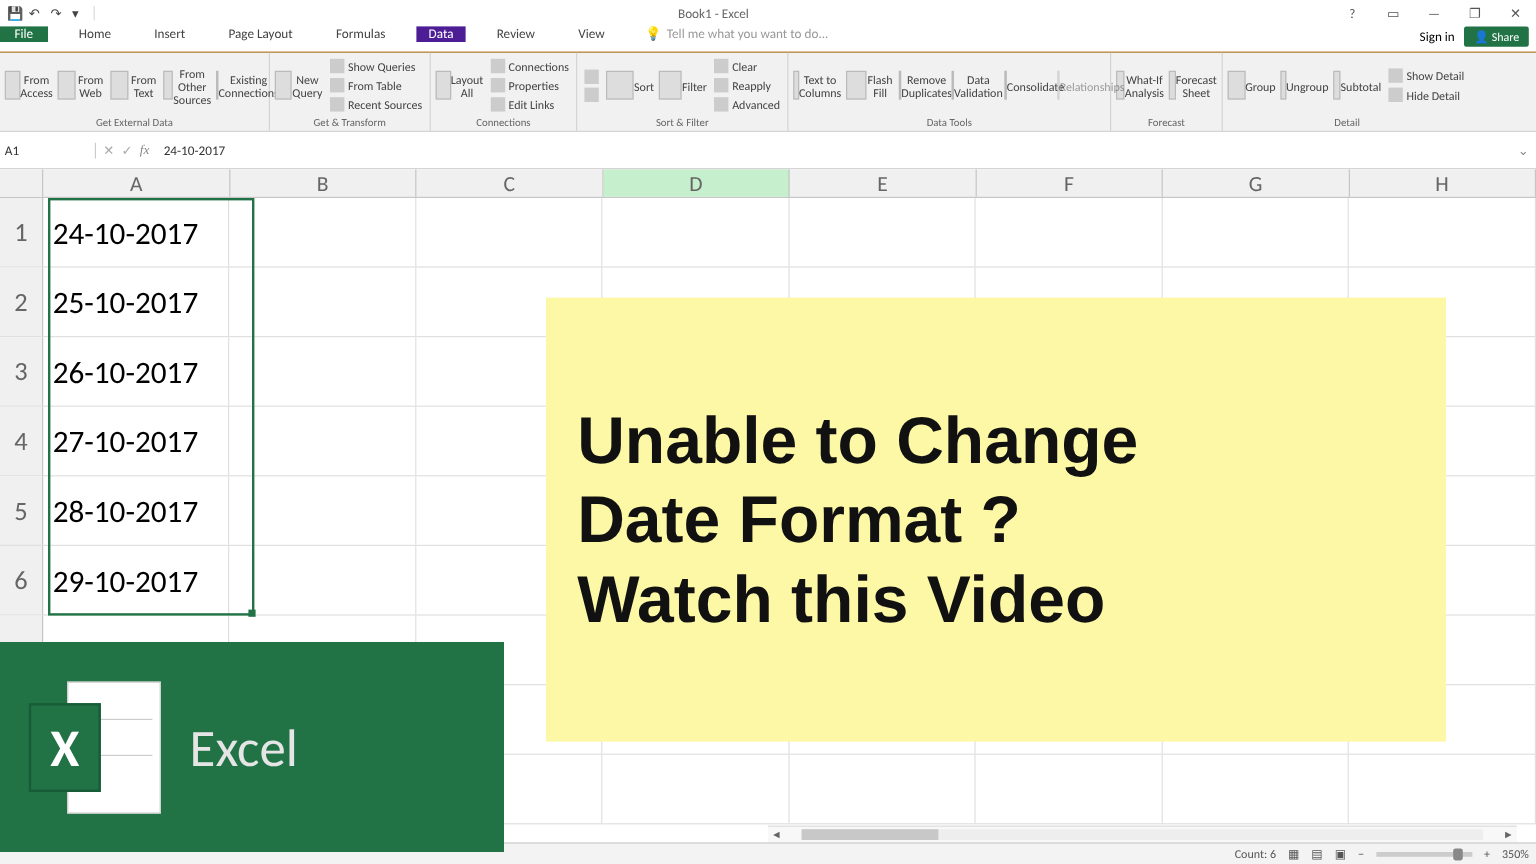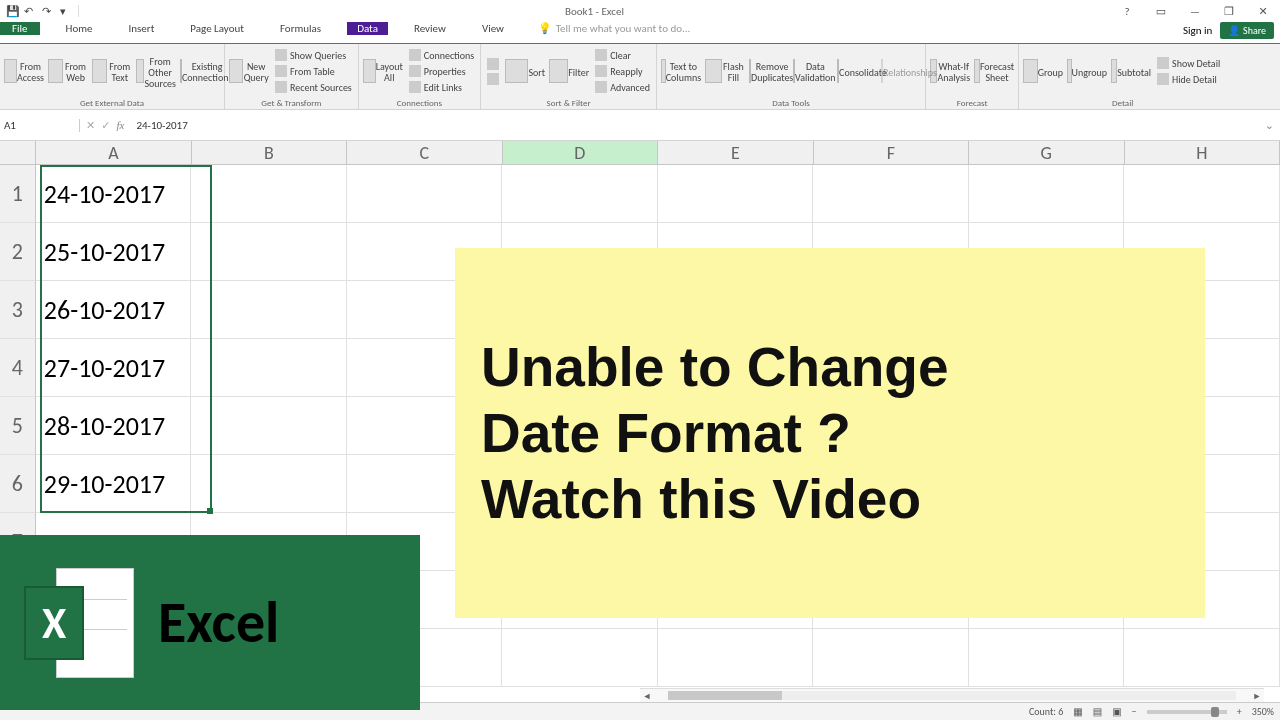--- a/index.html
+++ b/index.html
@@ -201,21 +201,21 @@
   content:""; position:absolute; left:6px; right:6px; height:1px; background:#ccc;
 }
 .logo-sheet::before{top:30px;} .logo-sheet::after{top:60px;}
 .logo-x {
   position:absolute; left:0; top:18px;
   width:60px; height:74px; background:#217346;
   display:flex; align-items:center; justify-content:center;
   color:#fff; font-size:44px; font-weight:600;
   border:2px solid #185c37;
 }
-.logo-text { color: #000000; font-size: 58px; font-weight: 700; }
+.logo-text { color: #e5e5e5; font-size: 44px; font-weight: 400; }
 </style>
 </head>
 <body>
 
 <div class="titlebar">
   <div class="qat">
     <span>💾</span>
     <span>↶</span>
     <span>↷</span>
     <span>▾</span>

